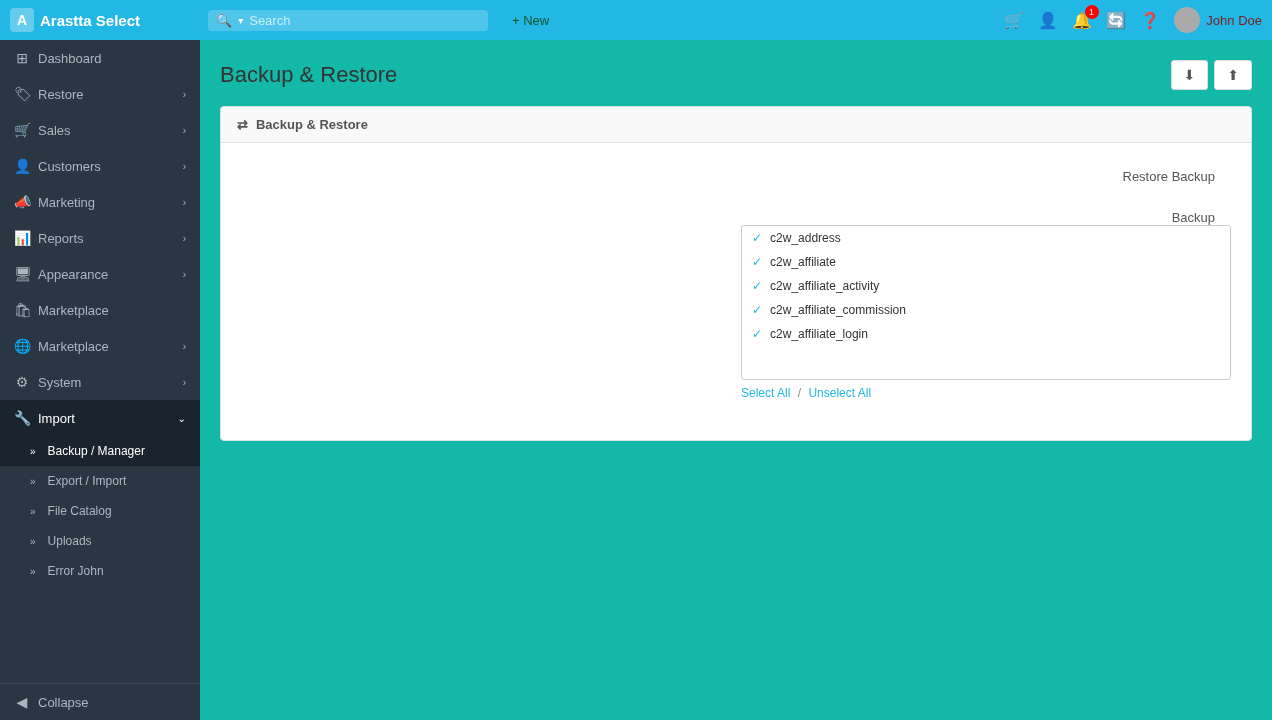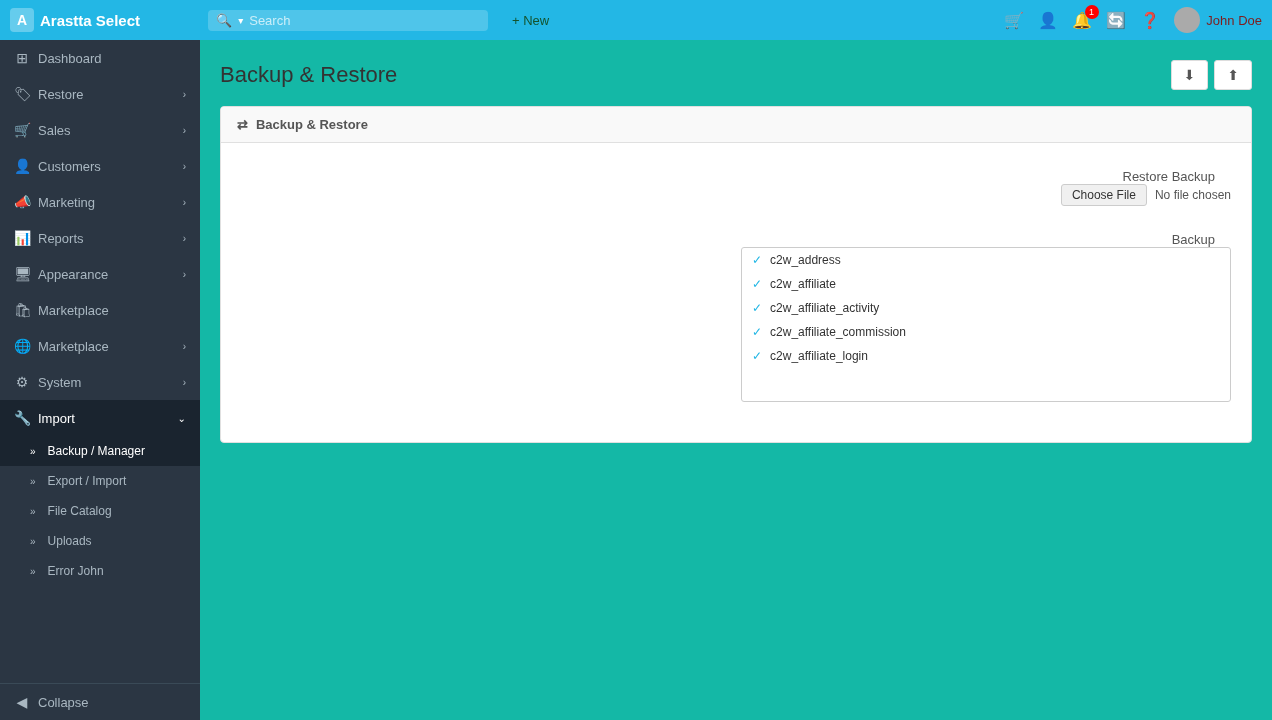--- a/index.html
+++ b/index.html
@@ -402,27 +402,20 @@
 
     <div class="card">
       <div class="card-header">
         <span>⇄</span>
         <span>Backup &amp; Restore</span>
       </div>
       <div class="card-body">
 
         <div class="form-group">
           <label class="form-label">Restore Backup</label>
-          <div class="form-control">
-            <div class="file-input-wrapper">
-              <button class="choose-file-btn">Choose File</button>
-              <span class="no-file-text">No file chosen</span>
-
-            </div>
-          </div>
         </div>
 
         <div class="form-group">
           <label class="form-label">Backup</label>
           <div class="form-control">
             <div class="multiselect-box">
               <div class="multiselect-item">
                 <span class="check-icon">✓</span>
                 <span>c2w_address</span>
               </div>
@@ -436,19 +429,24 @@
               </div>
               <div class="multiselect-item">
                 <span class="check-icon">✓</span>
                 <span>c2w_affiliate_commission</span>
               </div>
               <div class="multiselect-item">
                 <span class="check-icon">✓</span>
                 <span>c2w_affiliate_login</span>
               </div>
             </div>
+            <div class="select-all-bar">
+              <a>Select All</a>
+              <span class="divider">/</span>
+              <a>Unselect All</a>
+            </div>
           </div>
         </div>
 
       </div>
     </div>
   </div>
 </div>
 
 </body></html>

